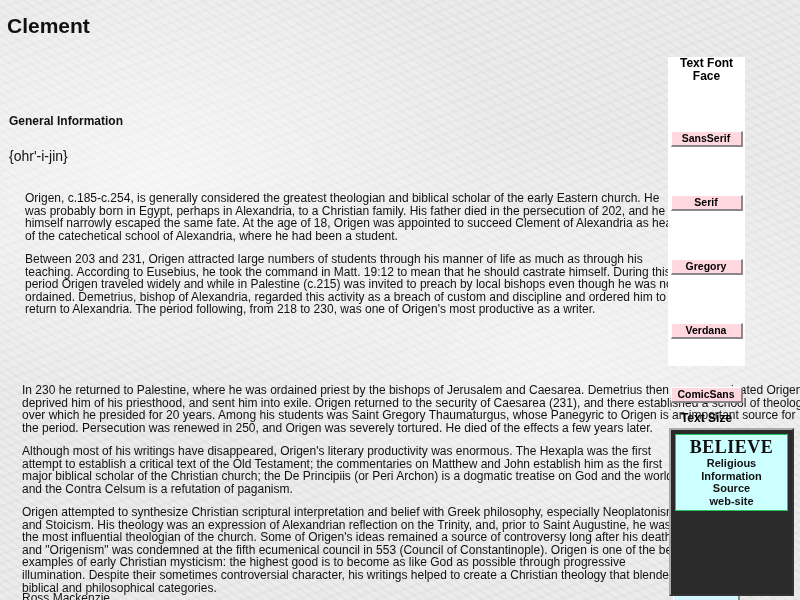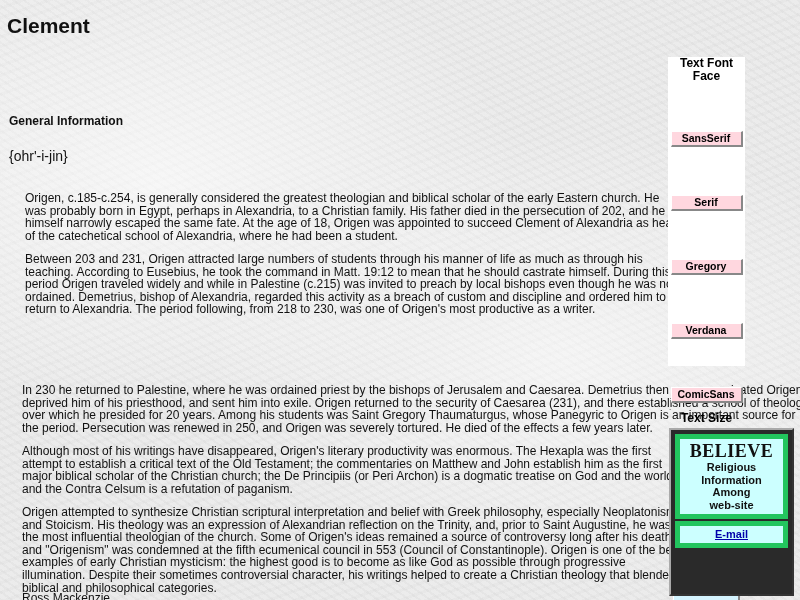--- a/index.html
+++ b/index.html
@@ -67,21 +67,21 @@
   .print-note { text-align: center; font-size: 11px; line-height: 12px; }
 
   
   .believe-box {
     position: absolute; left: 669px; top: 428px; width: 125px; height: 168px;
     background: #2a2a2a; padding: 4px; box-sizing: border-box;
     border-top: 2px solid #aaa; border-left: 2px solid #aaa;
     border-right: 2px solid #333; border-bottom: 2px solid #333;
   }
   .believe-cell {
-    background: #ccffff; border: 5px solid #22c55e; text-align: center;
+    background: #ccffff; border: 1px solid #22c55e; text-align: center;
     font-size: 11px; font-weight: bold; line-height: 12.5px; margin-bottom: 2px;
   }
   .believe-title {
     font-family: "Liberation Serif", serif; font-weight: bold; font-size: 18px;
     line-height: 20px; letter-spacing: 0.5px;
   }
   .believe-cell a { color: #0000aa; text-decoration: underline; }
 </style>
 </head>
 <body>
@@ -118,19 +118,16 @@
   <div class="dot" style="height:12px;">.</div>
   <button class="ctrl-btn btn-bg">White</button>
   <div class="print-note">(for printing)</div>
 </div>
 
 <div class="believe-box">
   <div class="believe-cell" style="padding:2px 0 3px 0;">
     <div class="believe-title">BELIEVE</div>
     <div>Religious</div>
     <div>Information</div>
-    <div>Among</div>
+    <div>Source</div>
     <div>web-site</div>
-  </div>
-  <div class="believe-cell" style="padding:2px 0; margin-bottom:0;">
-    <a href="#">E-mail</a>
   </div>
 </div>
 
 </body></html>

